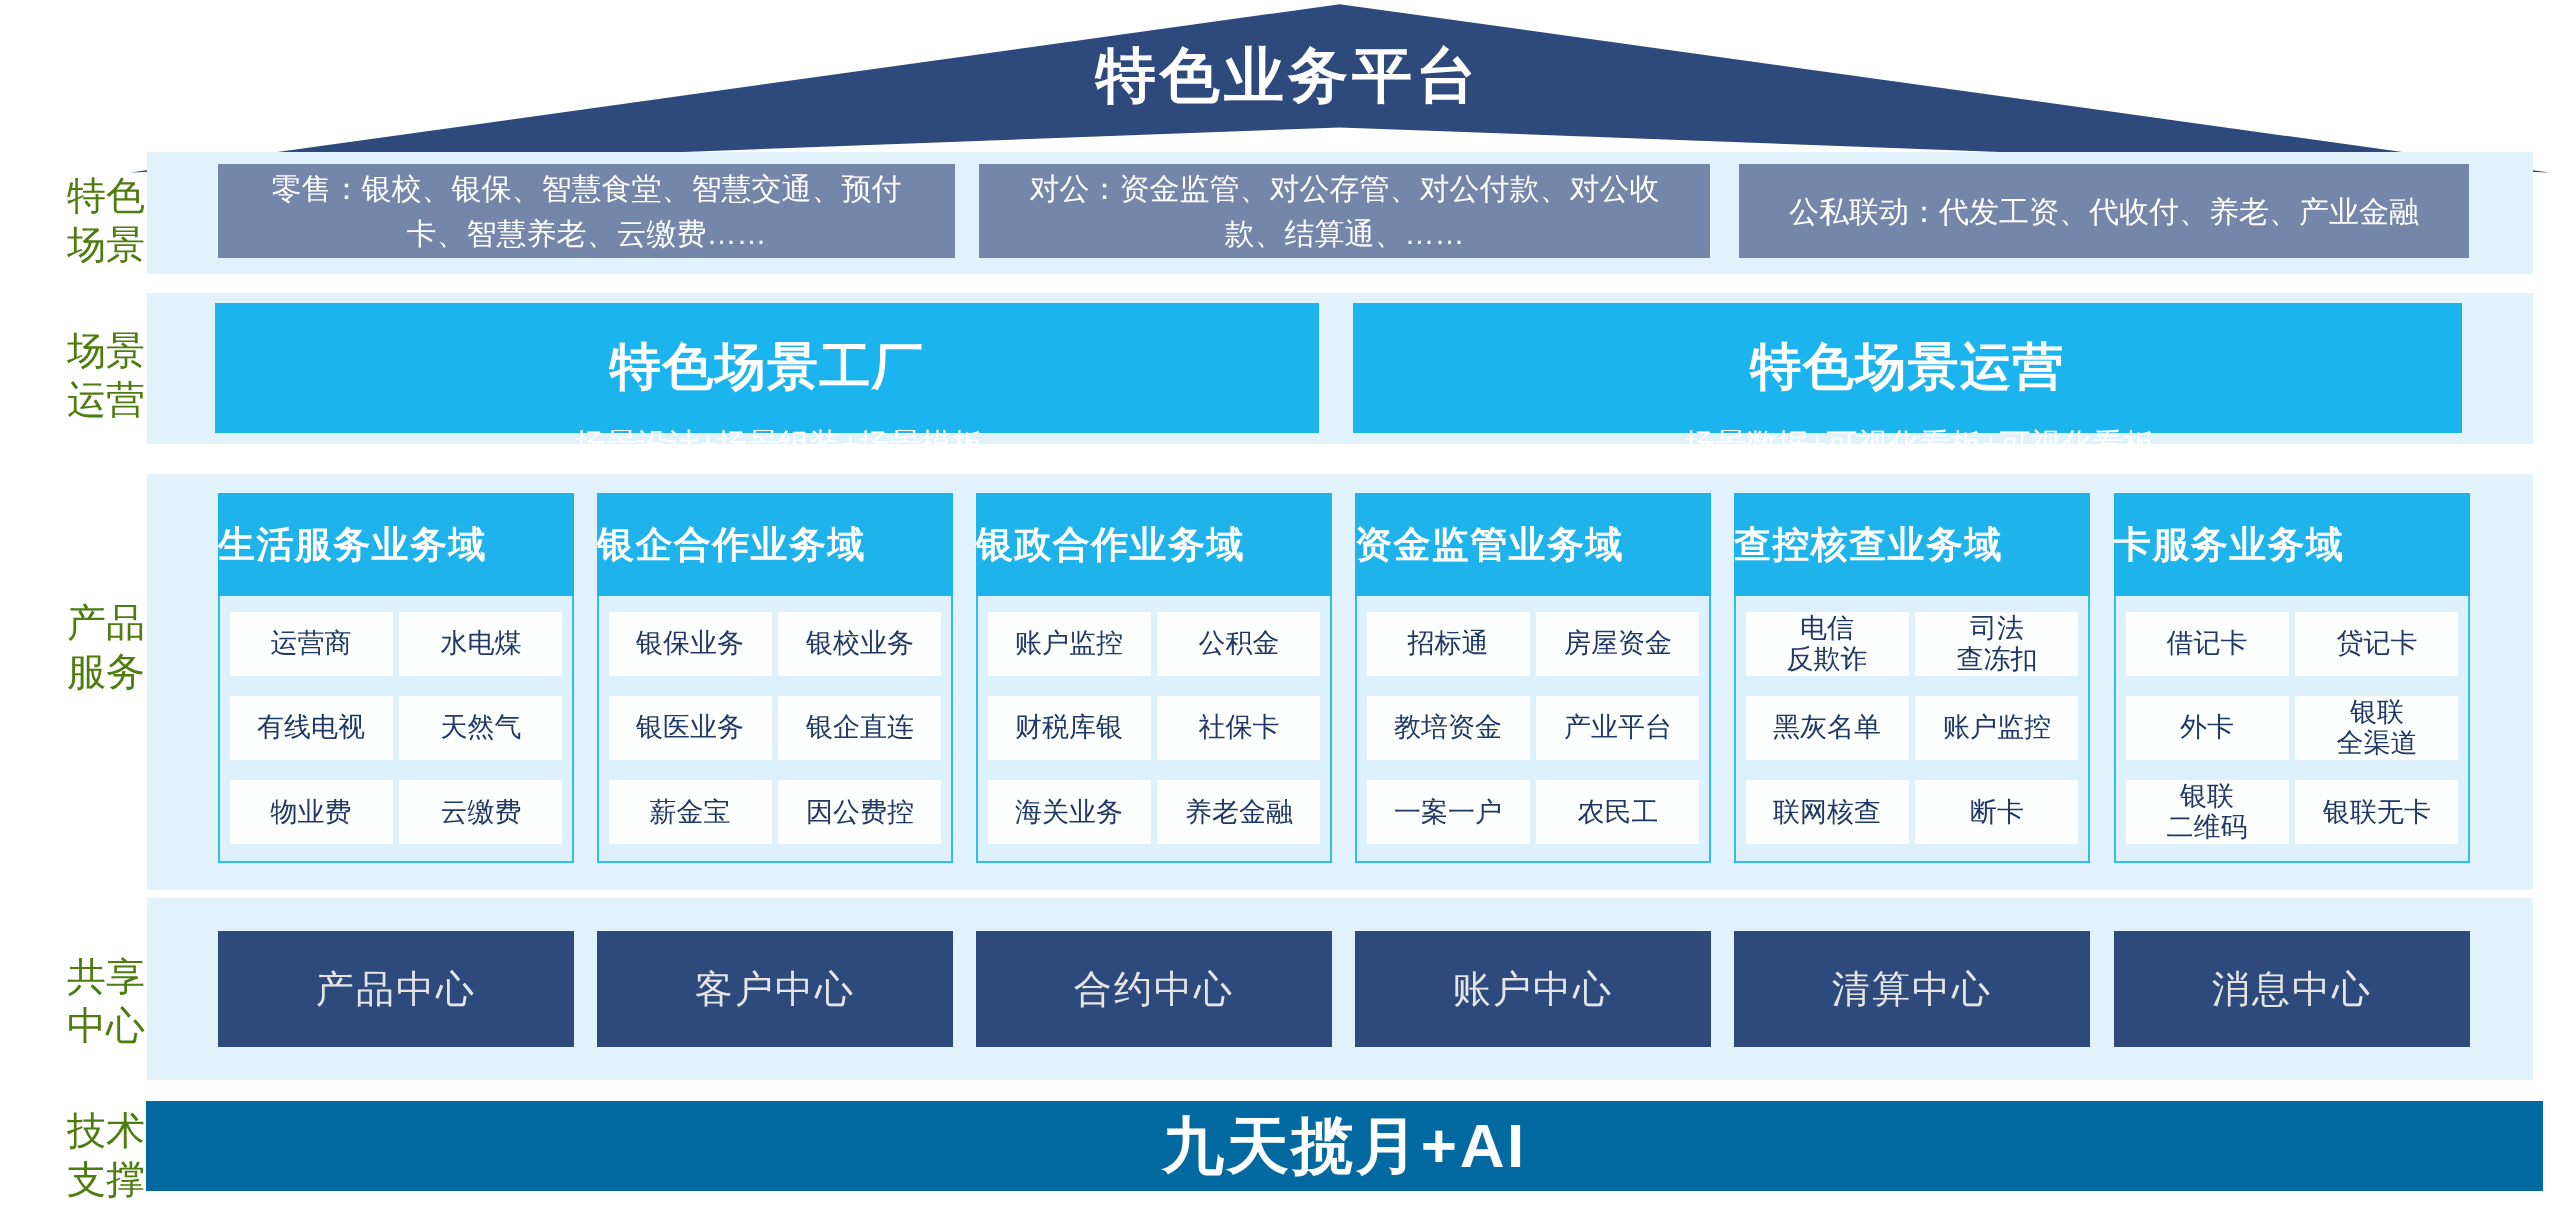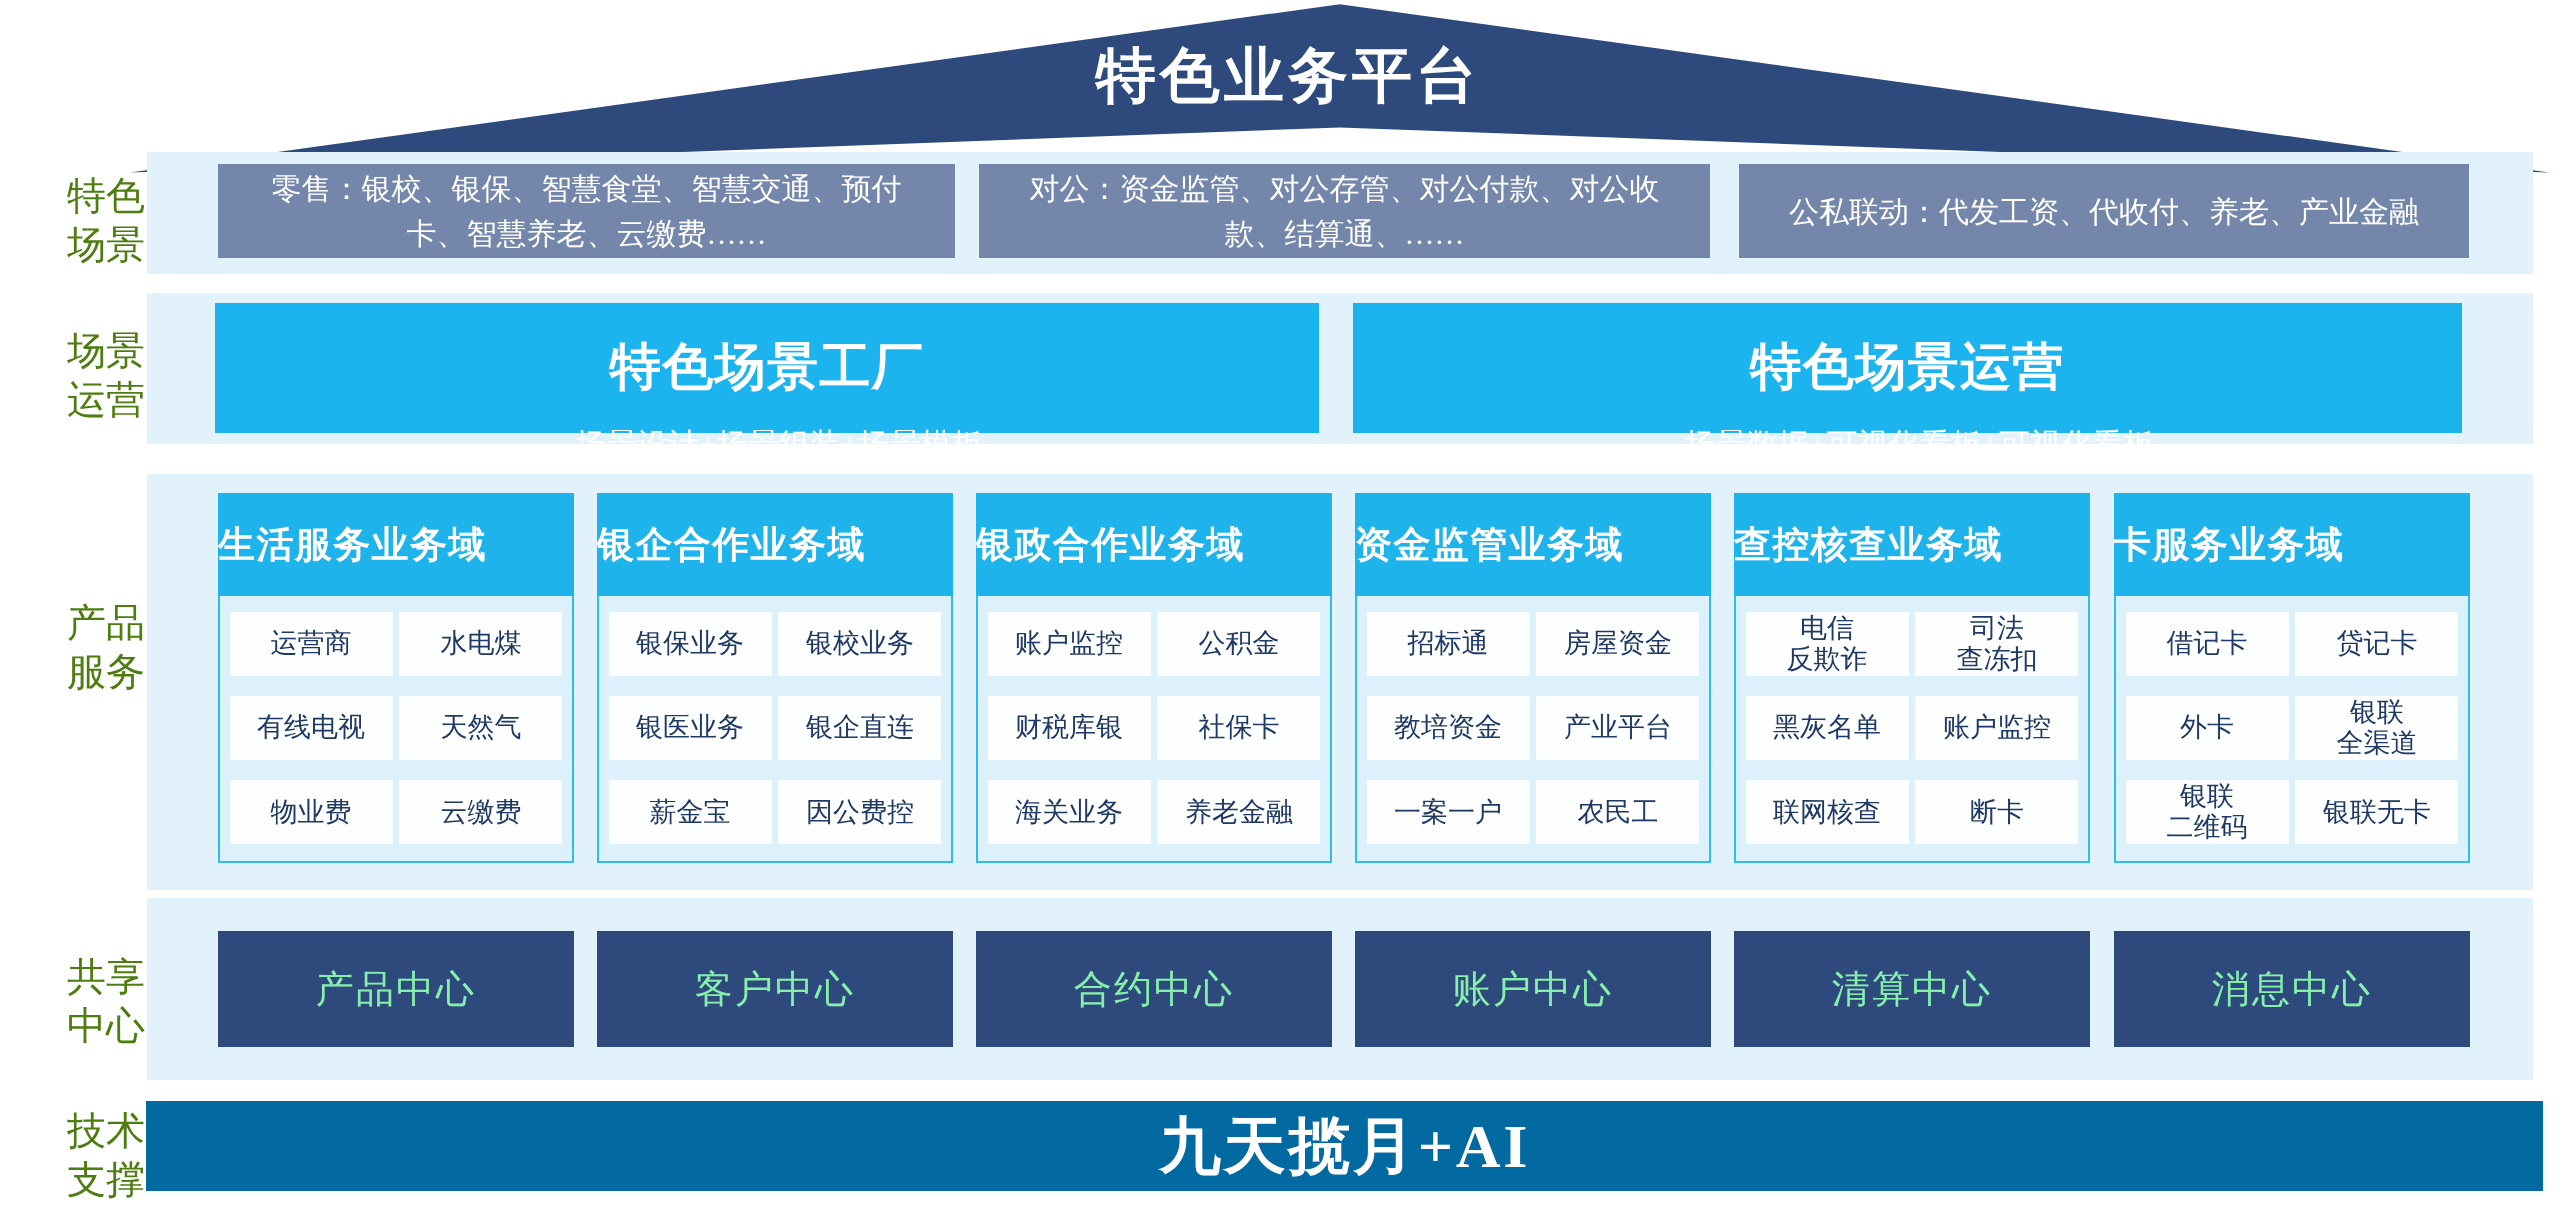--- a/index.html
+++ b/index.html
@@ -1,17 +1,17 @@
 <!DOCTYPE html>
 <html style="font-size:11px"><head>
 <meta charset="utf-8">
 <style>
   html,body{margin:0;padding:0;background:#ffffff;}
   .canvas{position:relative;width:2576px;height:1232px;background:#ffffff;overflow:hidden;
-          font-family:Liberation Serif, serif;}
+          font-family:Liberation Sans, sans-serif;}
   .roof{position:absolute;left:0;top:0;display:block;}
   .roof-title{position:absolute;left:0;top:36px;width:2576px;text-align:center;
               font-size:60px;font-weight:700;color:#ffffff;letter-spacing:4.1px;}
   .side-label{position:absolute;left:0;width:145px;text-align:right;font-size:39px;
               line-height:1.26;color:#4d7c0f;margin-top:7px;}
   .band{position:absolute;left:147px;width:2386px;background:#E1F2FA;}
   .band1{top:152px;height:122px;}
   .band2{top:293px;height:151px;}
   .band3{top:474px;height:416px;}
   .band4{top:898px;height:182px;}
@@ -23,21 +23,21 @@
   .op-sub{margin-top:22px;font-size:31px;padding-left:24px;}
   .pcol{position:absolute;top:18.5px;width:356px;height:370px;}
   .pcol-header{height:103px;line-height:103px;background:#1FB3EC;color:#ffffff;
                font-size:37px;font-weight:700;letter-spacing:1.4px;}
   .pcol-body{position:absolute;top:103px;left:0;right:0;bottom:0;background:#DCF1FB;
              border:2.7px solid #2FBCF2;border-top:none;box-sizing:border-box;
              display:flex;flex-direction:column;justify-content:space-between;padding:16.4px 9.6px;}
   .prow{display:flex;justify-content:space-between;}
   .cell{width:163px;height:64px;background:#FDFFFF;color:#1F3864;font-size:27px;line-height:1.15;
         display:flex;align-items:center;justify-content:center;text-align:center;white-space:pre-line;}
-  .center-box{position:absolute;top:33px;width:356px;height:116px;background:#2E4A7D;color:#86efac;
+  .center-box{position:absolute;top:33px;width:356px;height:116px;background:#2E4A7D;color:#e5e5e5;
               font-size:38px;display:flex;align-items:center;justify-content:center;letter-spacing:2.1px;}
   .tech-bar{position:absolute;left:146px;top:1101px;width:2397px;height:90px;background:#0369a1;
             color:#ffffff;font-size:62px;font-weight:700;text-align:center;line-height:90px;
             letter-spacing:2.7px;}
 </style>
 </head>
 <body>
 
 <div class="canvas">
 

